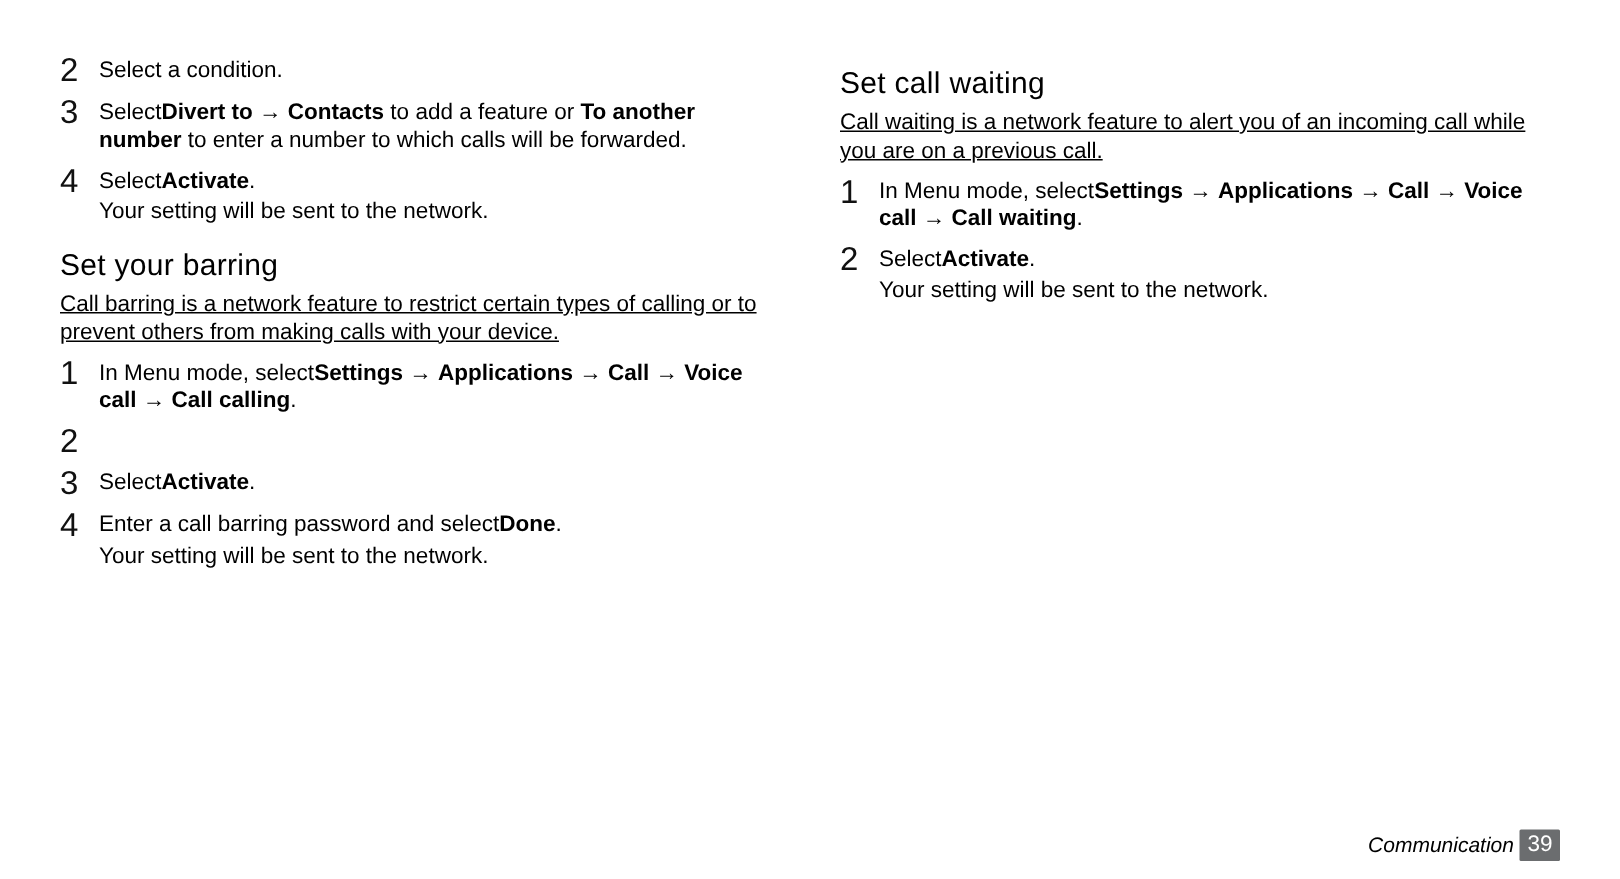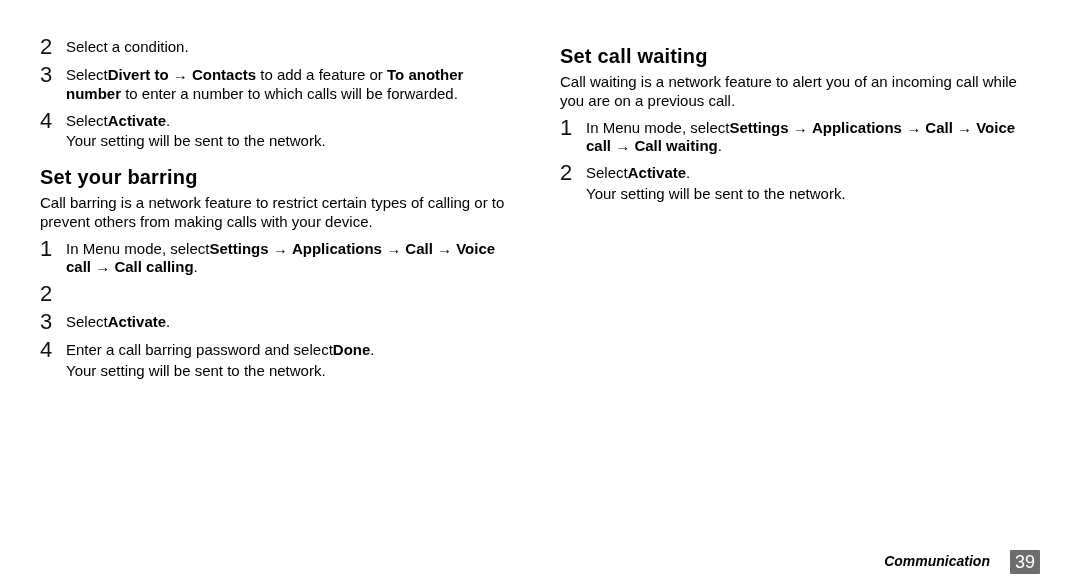--- a/index.html
+++ b/index.html
@@ -39,51 +39,51 @@
     line-height: 1;
     color: #111;
     flex: 0 0 26px;
   }
   .num-body {
     flex: 1;
     padding-top: 2px;
   }
   .para {
     margin: 2px 0 6px 0;
+    text-decoration: underline;
   }
   .sub-note {
     margin-top: 2px;
   }
   .section-title {
     font-size: 20px;
-    font-weight: 700;
+    font-weight: 400;
     margin: 14px 0 4px 0;
     letter-spacing: 0.2px;
   }
   .footer {
     position: absolute;
     bottom: 12px;
     right: 40px;
     display: flex;
     align-items: center;
     font-size: 14px;
     font-style: italic;
   }
   .footer-label {
-    padding-right: 20px;
+    padding-right: 4px;
     font-style: italic;
-    font-weight: bold;
   }
   .page-num-box {
     background: #6b6d6f;
     color: #fff;
     font-style: normal;
     font-weight: 400;
     padding: 1px 5px;
-    font-size: 18px;
+    font-size: 15px;
     border-radius: 1px;
   }
   .arrow {
     display: inline;
   }
 </style>
 </head>
 <body>
 
 <div class="page">

